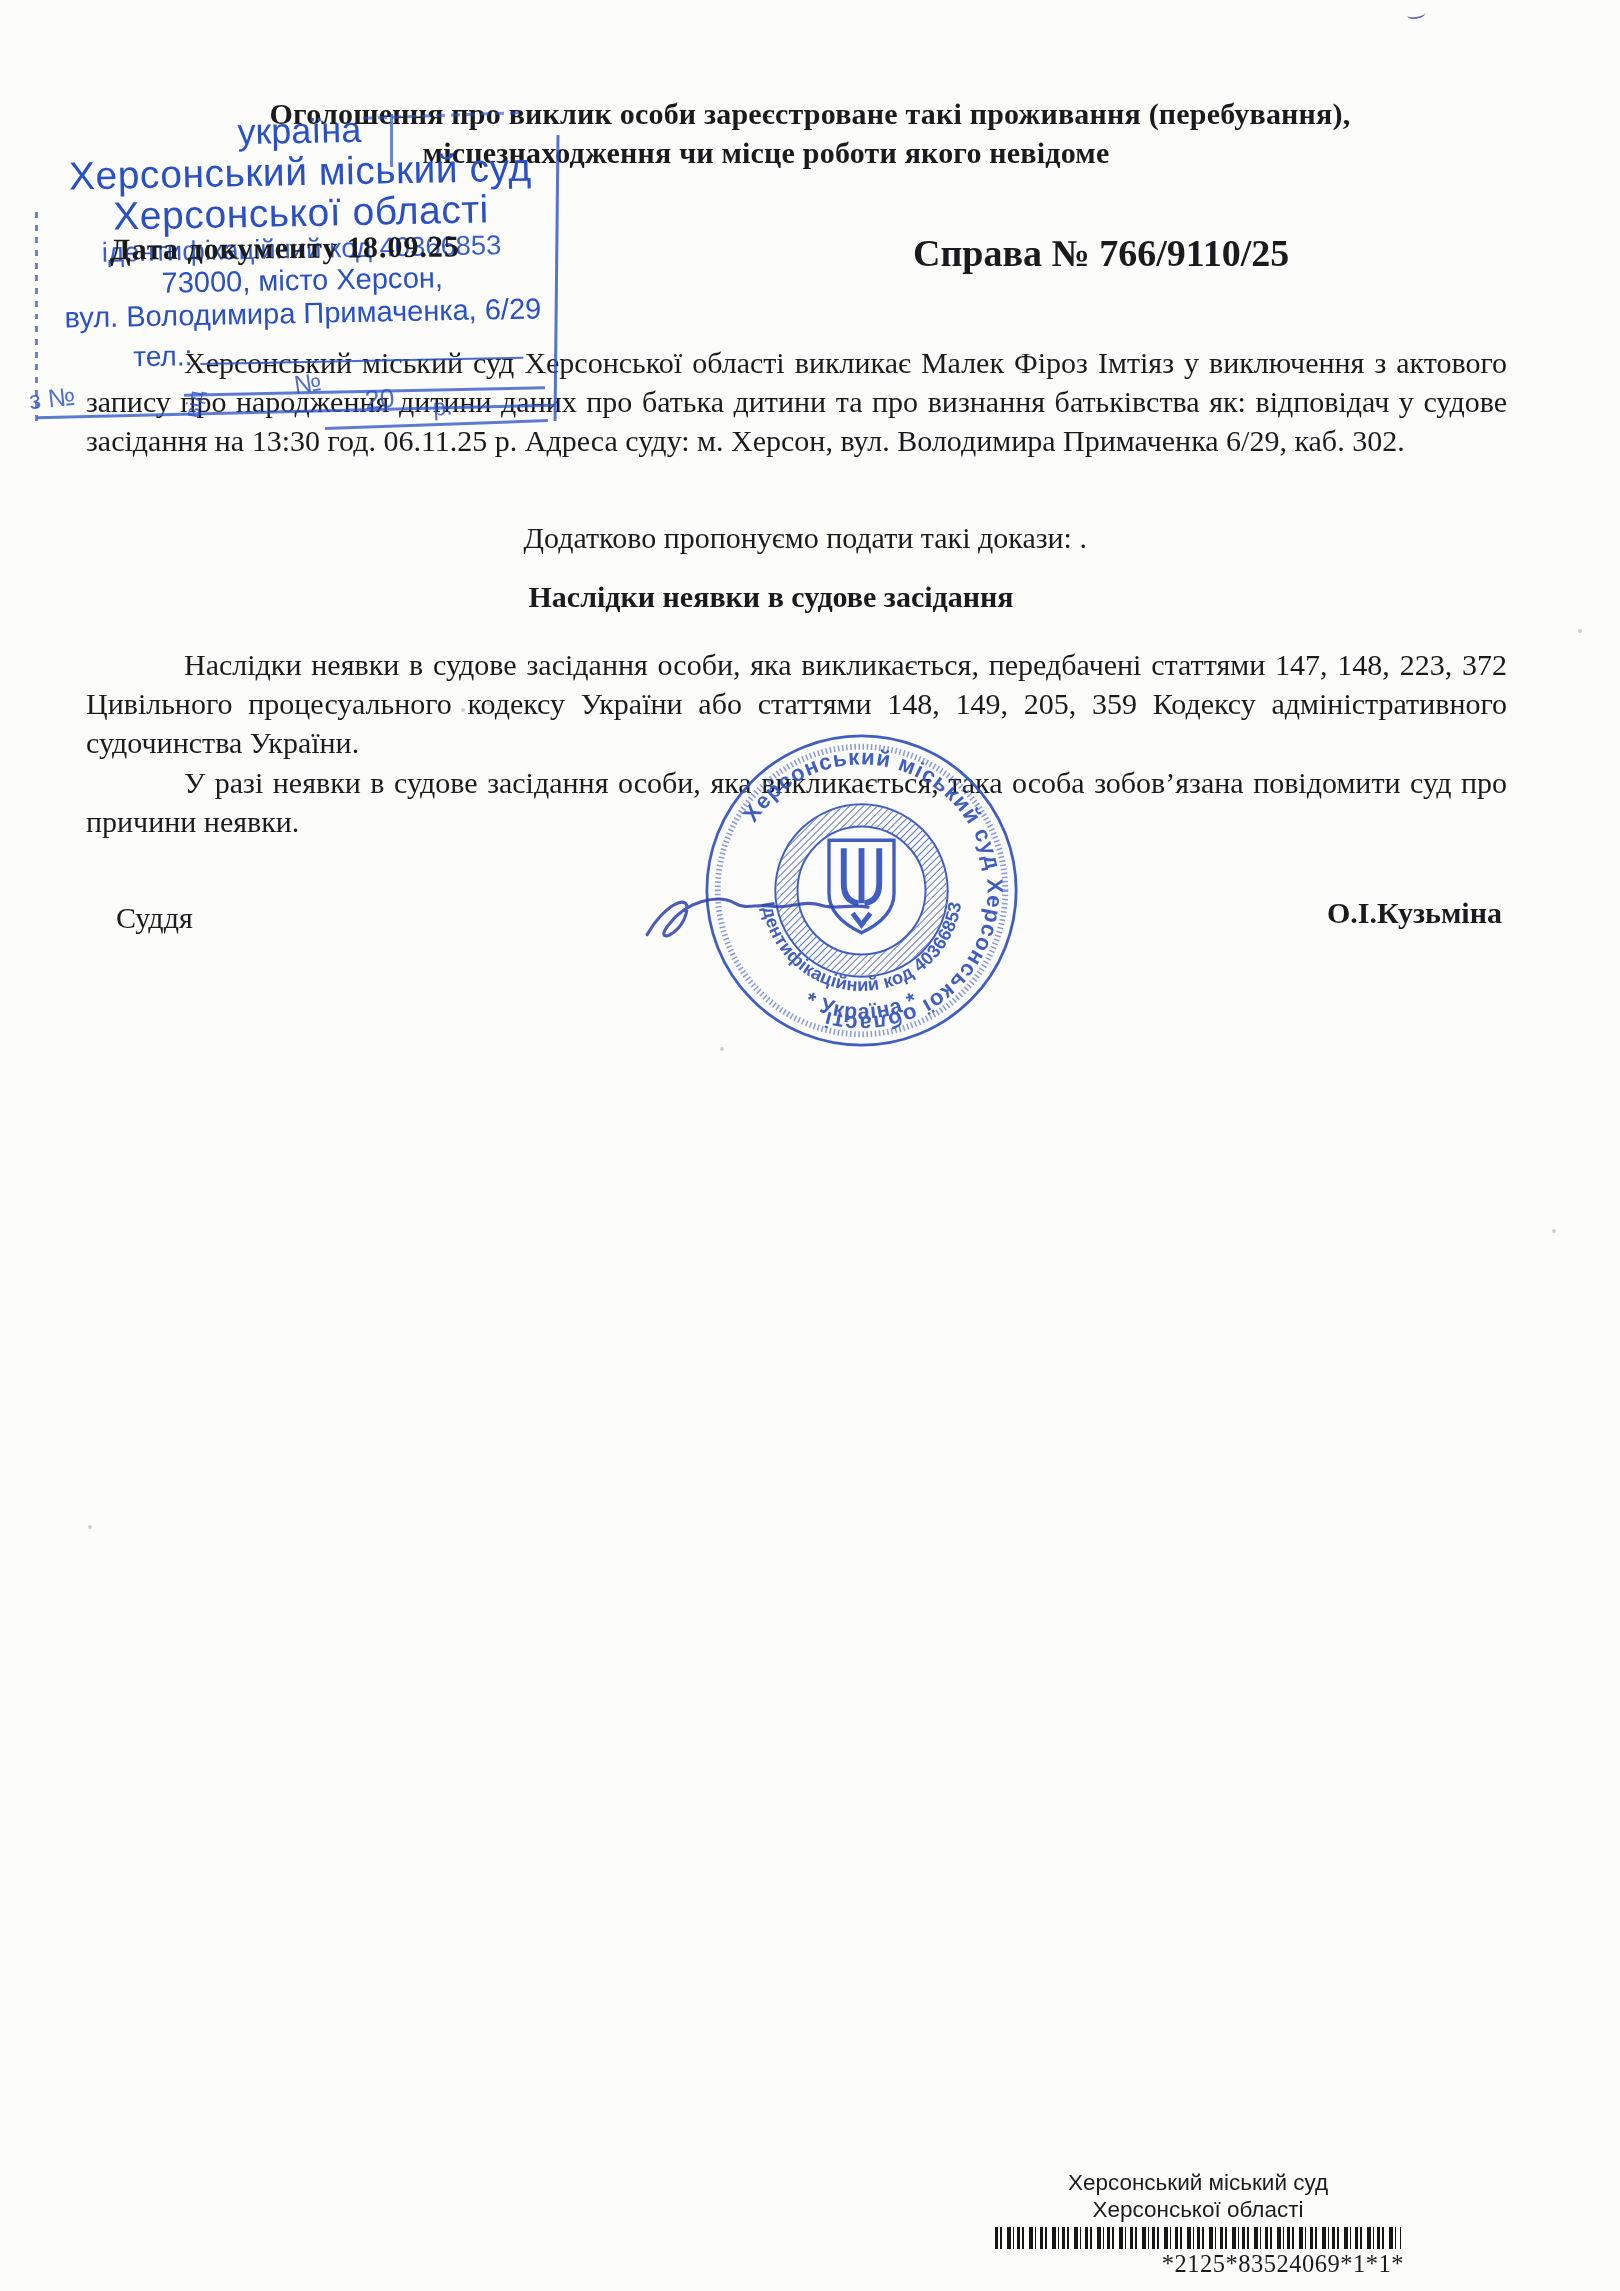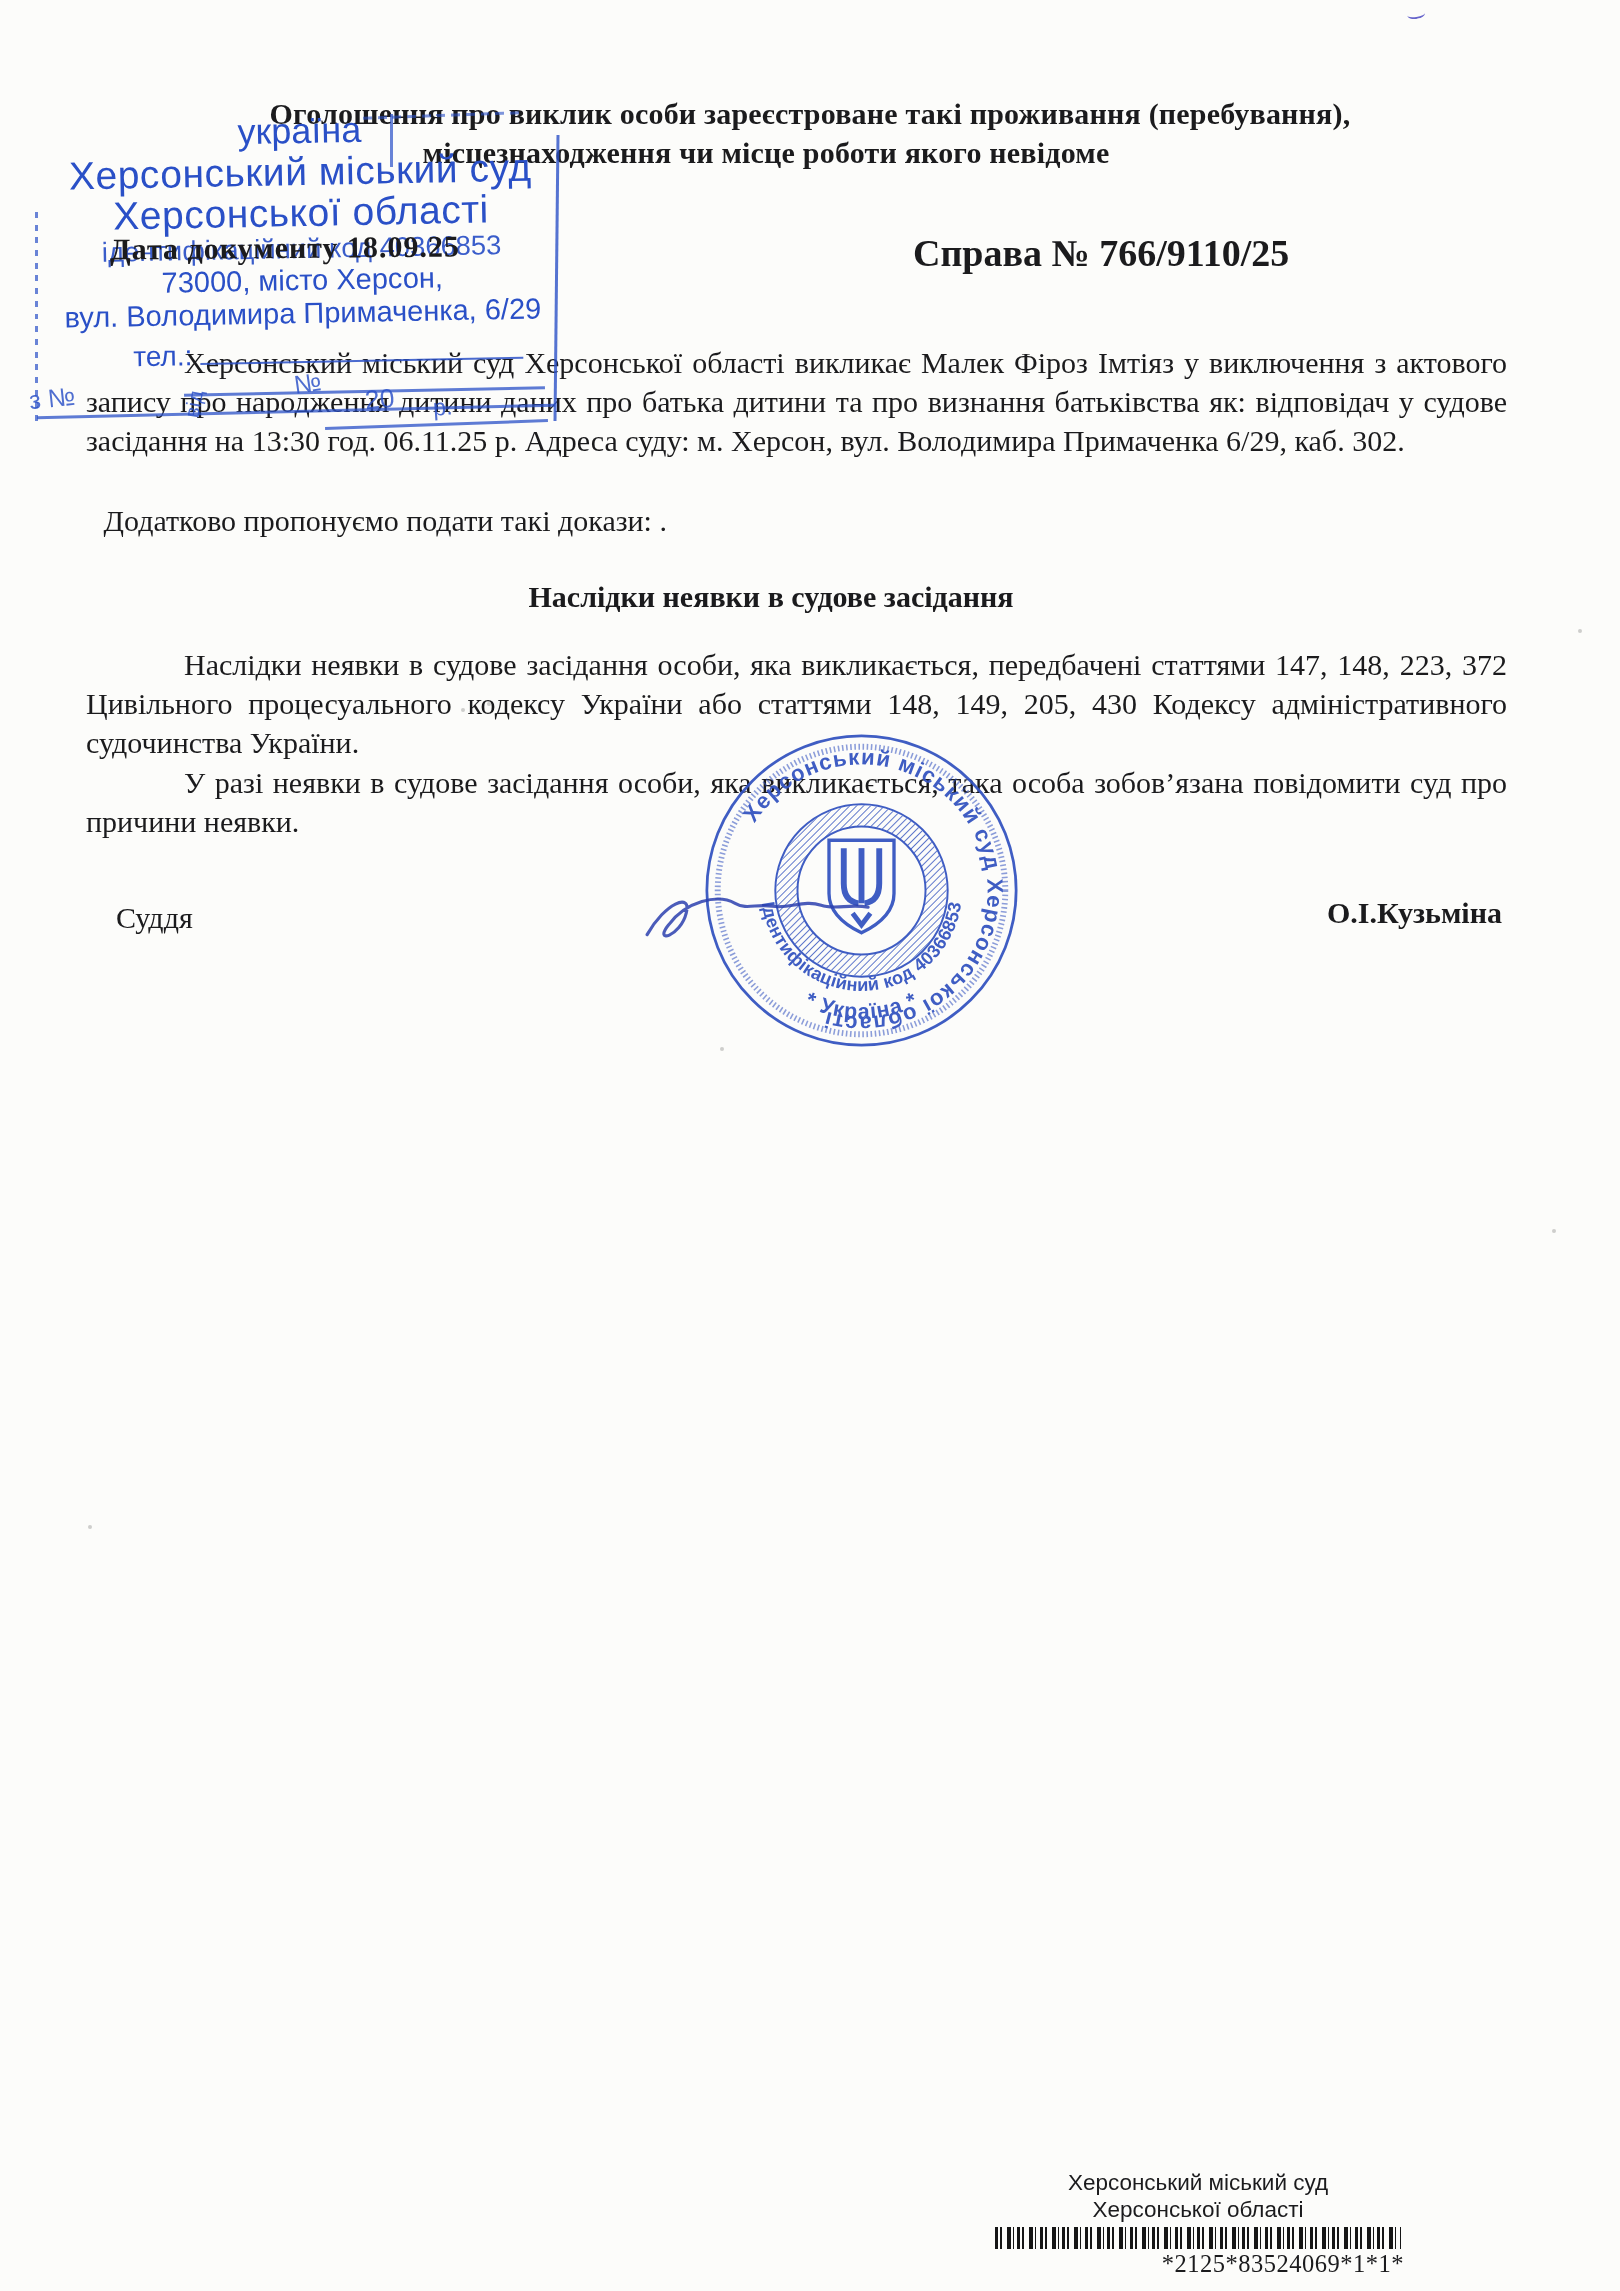--- a/index.html
+++ b/index.html
@@ -13,21 +13,21 @@
   
   .title { position:absolute; left:0; top:94px; width:1620px; text-align:center;
            font-weight:bold; font-size:30px; line-height:39px; letter-spacing:0.2px; }
   .title .l2 { display:block; transform:translateX(-44px); }
   .doc-date { position:absolute; left:110px; top:231px; font-size:30px; font-weight:bold;
               letter-spacing:1px; transform:rotate(-.5deg); z-index:4; }
   .case-no  { position:absolute; left:913px; top:231px; font-size:38px; font-weight:bold; }
   .para { position:absolute; left:86px; width:1421px; font-size:30px; line-height:39px;
           text-align:justify; }
   .p1 { top:343px; text-indent:98px; }
-  .p2 { top:501px; text-indent:17.6px; text-align:left; }
+  .p2 { top:518px; text-indent:17.6px; text-align:center; }
   .heading { position:absolute; left:0; top:580px; width:1620px; text-align:center;
              font-size:30px; font-weight:bold; transform:translateX(-39px); }
   .p3 { top:645px; text-indent:98px; }
   .p4 { top:763px; text-indent:98px; }
   .judge-label { position:absolute; left:116px; top:880px; font-size:30px;margin-top:21px; }
   .judge-name  { position:absolute; right:118px; top:896px; font-size:30px; font-weight:bold; }
 
   
   .stamp { position:absolute; left:41px; top:110px; width:521px; text-align:center;
            color:#2a50c7; font-family:"Liberation Sans", sans-serif;
@@ -109,21 +109,21 @@
   <div class="fields" style="left:365px; top:384px; font-size:26.5px; transform:rotate(-5deg);">20</div>
   <div class="fields" style="left:433px; top:394px; font-size:23.5px; transform:rotate(-4deg);">р.</div>
   <div class="fline" style="left:325px; top:423px; width:223px; transform:rotate(-2deg);"></div>
 
   <div class="doc-date">Дата документу 18.09.25</div>
   <div class="case-no">Справа № 766/9110/25</div>
 
   <div class="para p1">Херсонський міський суд Херсонської області викликає Малек Фіроз  Імтіяз у виключення з актового запису  про народження  дитини даних про батька дитини та  про визнання батьківства як: відповідач у судове засідання   на    13:30 год. 06.11.25 р. Адреса суду: м. Херсон, вул. Володимира Примаченка  6/29, каб. 302.</div>
   <div class="para p2">Додатково пропонуємо подати такі докази: .</div>
   <div class="heading">Наслідки неявки в судове засідання</div>
-  <div class="para p3">Наслідки неявки в судове засідання особи, яка викликається, передбачені статтями 147, 148, 223, 372 Цивільного процесуального кодексу України або статтями 148, 149, 205, 430 Кодексу адміністративного судочинства України.</div>
+  <div class="para p3">Наслідки неявки в судове засідання особи, яка викликається, передбачені статтями 147, 148, 223, 372 Цивільного процесуального кодексу України або статтями 148, 149, 205, 359 Кодексу адміністративного судочинства України.</div>
   <div class="para p4">У разі неявки в судове засідання  особи,  яка  викликається,  така  особа  зобов’язана повідомити суд про причини неявки.</div>
   <div class="judge-label">Суддя</div>
   <div class="judge-name">О.І.Кузьміна</div>
 
   <svg class="seal" viewBox="0 0 332 332">
     <defs>
       <pattern id="hatch" width="5" height="5" patternUnits="userSpaceOnUse" patternTransform="rotate(45)">
         <line x1="0" y1="0" x2="0" y2="5" stroke="#3454c0" stroke-width="1.7"></line>
       </pattern>
       <path id="arcTop" d="M166,166 m-128,0 a128,128 0 1 1 256,0 a128,128 0 1 1 -256,0"></path>

